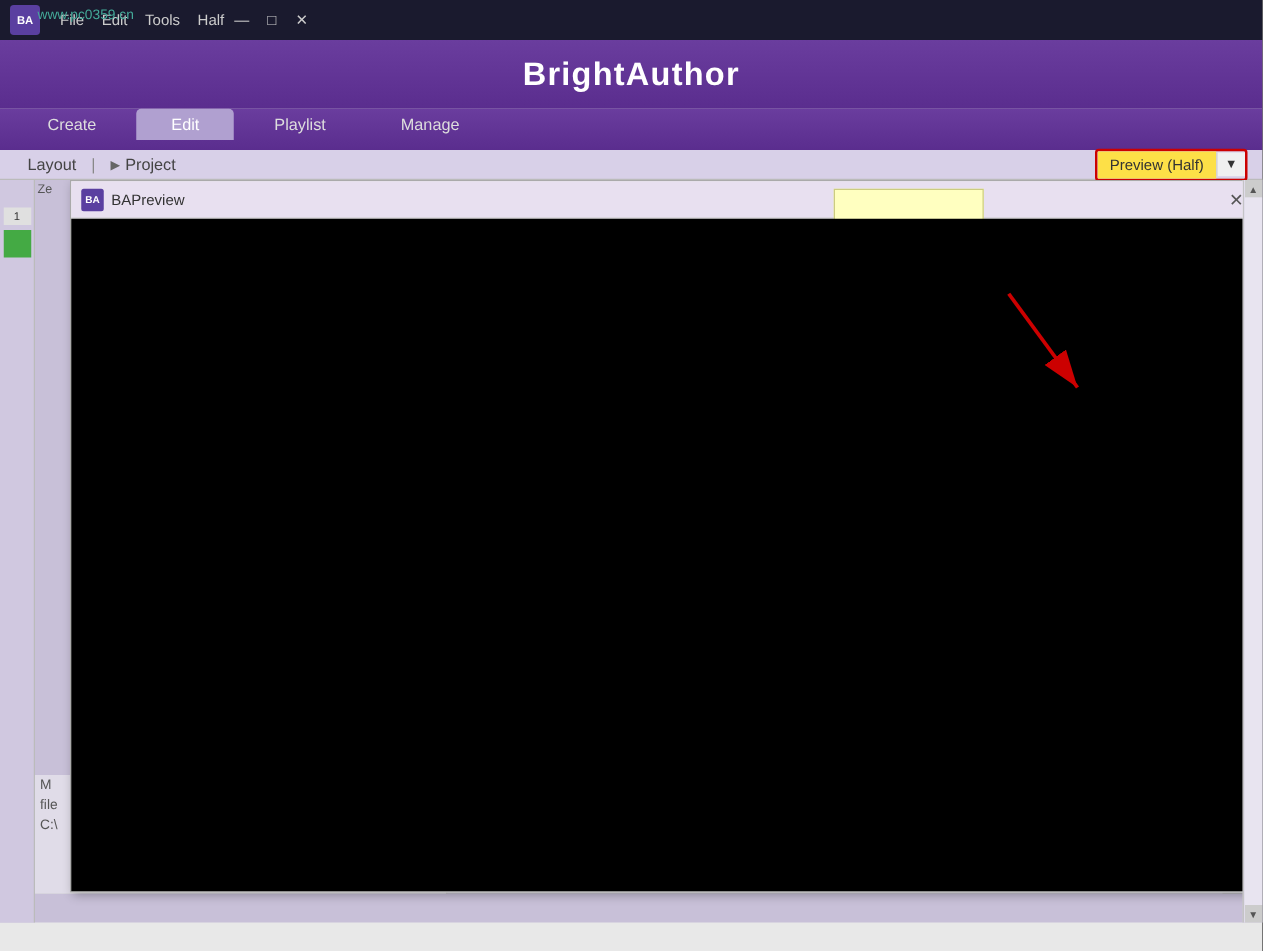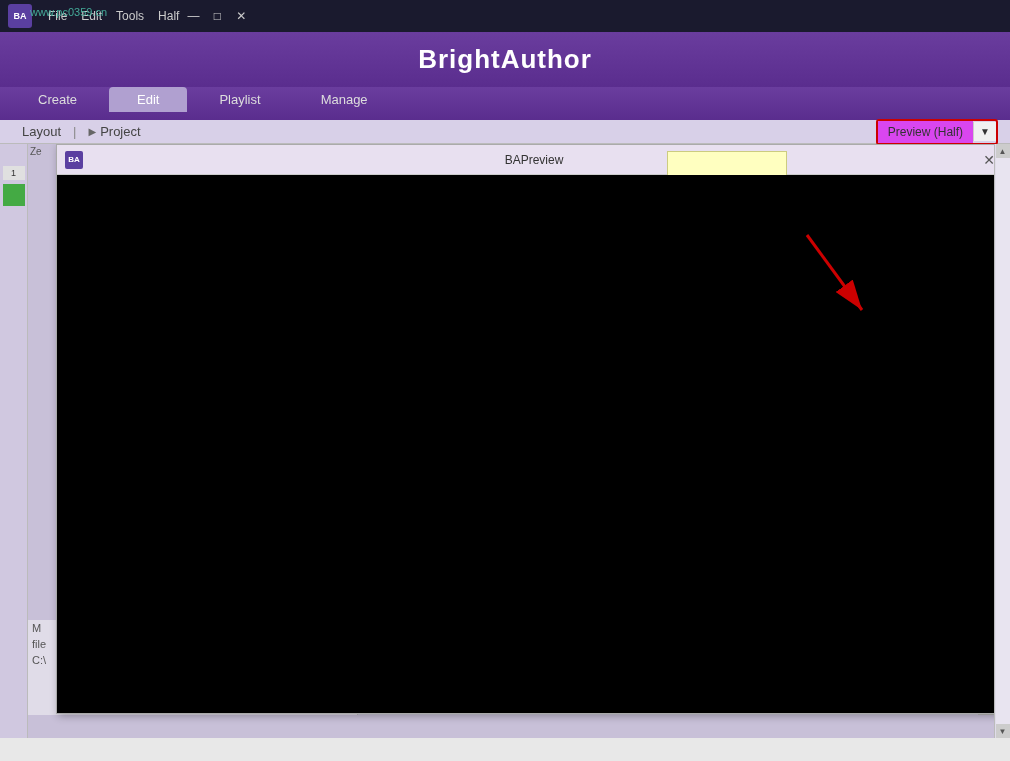--- a/index.html
+++ b/index.html
@@ -152,21 +152,21 @@
       align-items: center;
     }
     .preview-dropdown {
       display: flex;
       align-items: center;
       border: 2px solid #cc0000;
       border-radius: 3px;
       overflow: hidden;
     }
     .preview-btn {
-      background: #d946ef;
+      background: #fde047;
       border: none;
       padding: 4px 10px;
       font-size: 12px;
       cursor: pointer;
       color: #333;
     }
     .preview-arrow-btn {
       background: #f0f0f0;
       border: none;
       border-left: 1px solid #ccc;
@@ -265,21 +265,20 @@
       justify-content: center;
       color: white;
       font-size: 8px;
       font-weight: bold;
       margin-right: 6px;
     }
     .dialog-title-text {
       flex: 1;
       font-size: 12px;
       color: #333;
-      text-align: center;
     }
     .dialog-close-btn {
       width: 20px;
       height: 20px;
       display: flex;
       align-items: center;
       justify-content: center;
       cursor: pointer;
       color: #555;
       font-size: 14px;

